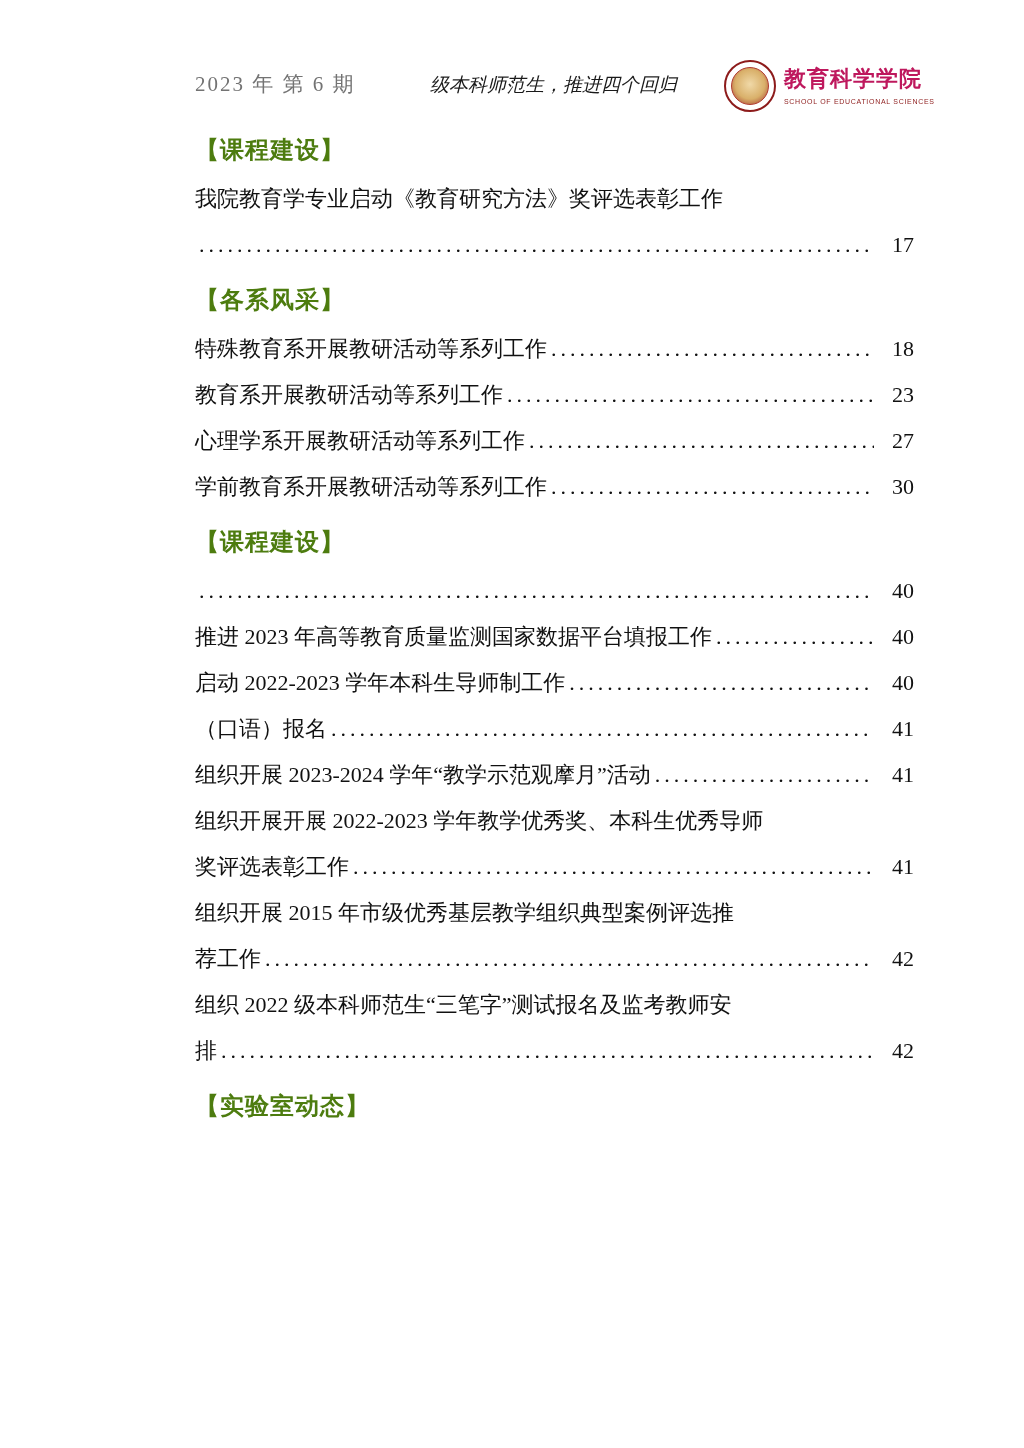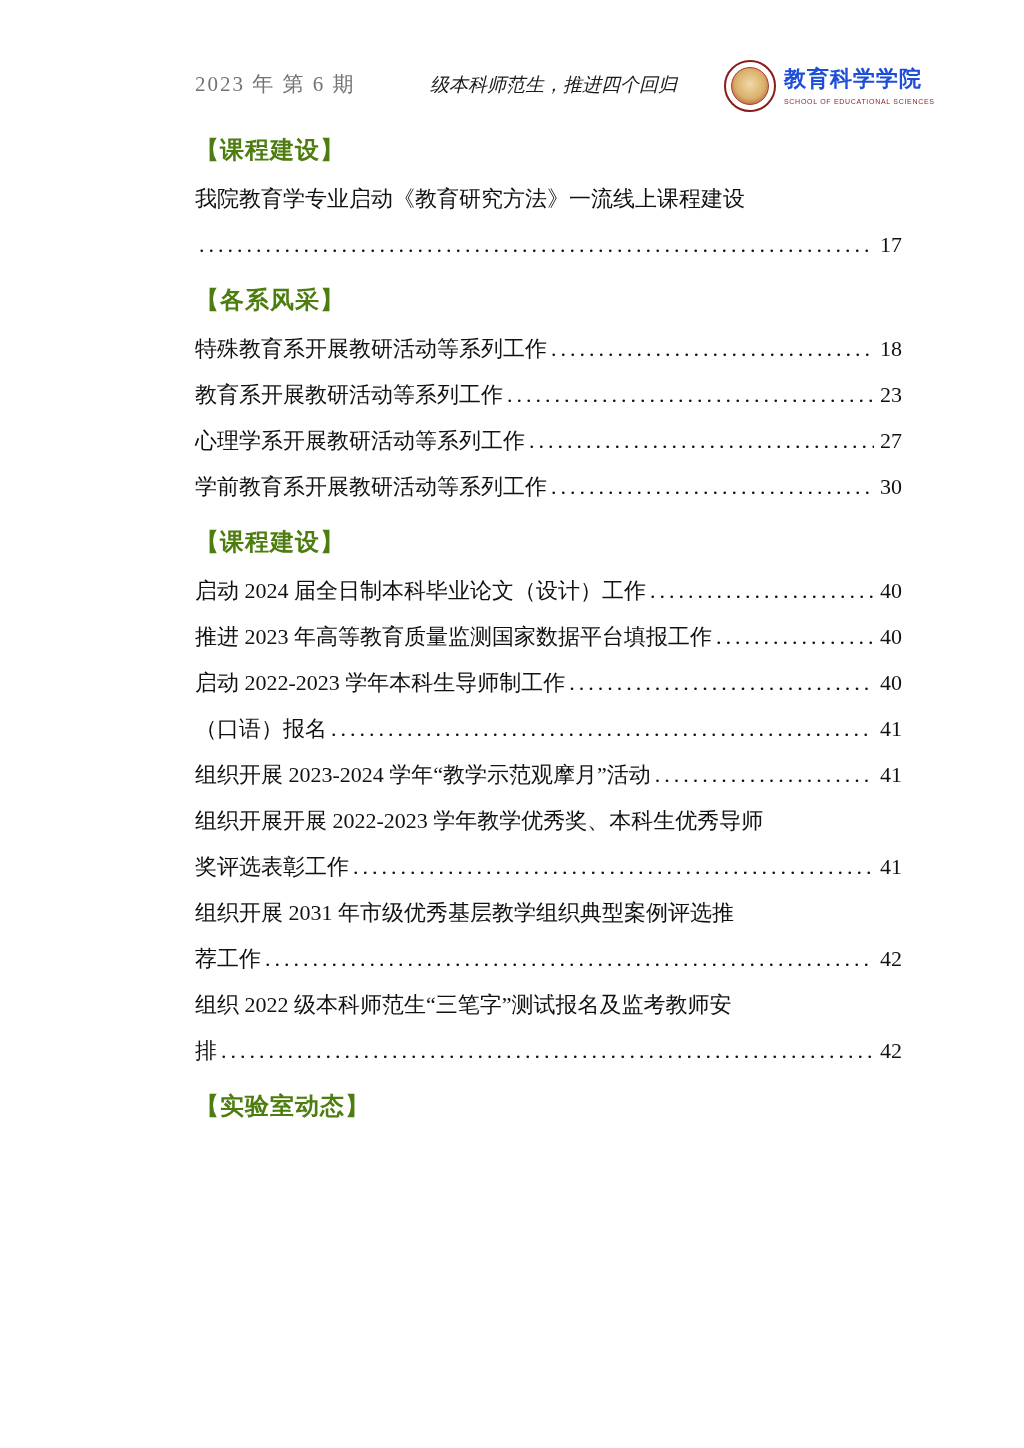--- a/index.html
+++ b/index.html
@@ -80,21 +80,21 @@
   }
   .logo-text {
     position: absolute;
     left: 60px;
     top: 6px;
     width: 138px;
   }
   .logo-cn {
     font-size: 22px;
     letter-spacing: 1px;
-    color: #1d4ed8;
+    color: #be185d;
     font-family: "Liberation Serif", serif;
     font-weight: bold;
     white-space: nowrap;
   }
   .logo-en {
     margin-top: 4px;
     font-size: 7px;
     letter-spacing: 0.7px;
     color: #8d1b1b;
     font-family: "Liberation Sans", sans-serif;
@@ -135,20 +135,21 @@
     overflow: hidden;
     white-space: nowrap;
     margin: 0 6px 0 4px;
     color: #111;
     font-size: 22px;
     letter-spacing: 4px;
     line-height: 46px;
   }
   .page-num {
     flex: 0 0 auto;
+    text-align: right;
     min-width: 34px;
     font-size: 22px;
   }
   .entry-wrap-first {
     display: block;
     white-space: nowrap;
   }
 </style>
 </head>
 <body>
@@ -163,21 +164,21 @@
       <div class="logo-text">
         <div class="logo-cn">教育科学学院</div>
         <div class="logo-en">SCHOOL OF EDUCATIONAL SCIENCES</div>
       </div>
     </div>
   </div>
 
   <div class="toc" id="toc-root">
       <div class="section-title">【课程建设】</div>
       <div class="entry">
-        <div class="entry-wrap-first">我院教育学专业启动《教育研究方法》一流线上课程建设</div>
+        <div class="entry-wrap-first">我院教育学专业启动《教育研究方法》奖评选表彰工作</div>
         <div class="entry-row">
           <span class="entry-text"></span>
           <span class="leader">..........................................................................................</span>
           <span class="page-num">17</span>
         </div>
       </div>
       <div class="section-title">【各系风采】</div>
       <div class="entry">
         <div class="entry-row">
           <span class="entry-text">特殊教育系开展教研活动等系列工作</span>
@@ -202,21 +203,20 @@
       <div class="entry">
         <div class="entry-row">
           <span class="entry-text">学前教育系开展教研活动等系列工作</span>
           <span class="leader">..........................................................................................</span>
           <span class="page-num">30</span>
         </div>
       </div>
       <div class="section-title">【课程建设】</div>
       <div class="entry">
         <div class="entry-row">
-          <span class="entry-text">启动 2024 届全日制本科毕业论文（设计）工作</span>
           <span class="leader">..........................................................................................</span>
           <span class="page-num">40</span>
         </div>
       </div>
       <div class="entry">
         <div class="entry-row">
           <span class="entry-text">推进 2023 年高等教育质量监测国家数据平台填报工作</span>
           <span class="leader">..........................................................................................</span>
           <span class="page-num">40</span>
         </div>
@@ -244,21 +244,21 @@
       </div>
       <div class="entry">
         <div class="entry-wrap-first">组织开展开展 2022-2023 学年教学优秀奖、本科生优秀导师</div>
         <div class="entry-row">
           <span class="entry-text">奖评选表彰工作</span>
           <span class="leader">..........................................................................................</span>
           <span class="page-num">41</span>
         </div>
       </div>
       <div class="entry">
-        <div class="entry-wrap-first">组织开展 2031 年市级优秀基层教学组织典型案例评选推</div>
+        <div class="entry-wrap-first">组织开展 2015 年市级优秀基层教学组织典型案例评选推</div>
         <div class="entry-row">
           <span class="entry-text">荐工作</span>
           <span class="leader">..........................................................................................</span>
           <span class="page-num">42</span>
         </div>
       </div>
       <div class="entry">
         <div class="entry-wrap-first">组织 2022 级本科师范生“三笔字”测试报名及监考教师安</div>
         <div class="entry-row">
           <span class="entry-text">排</span>

